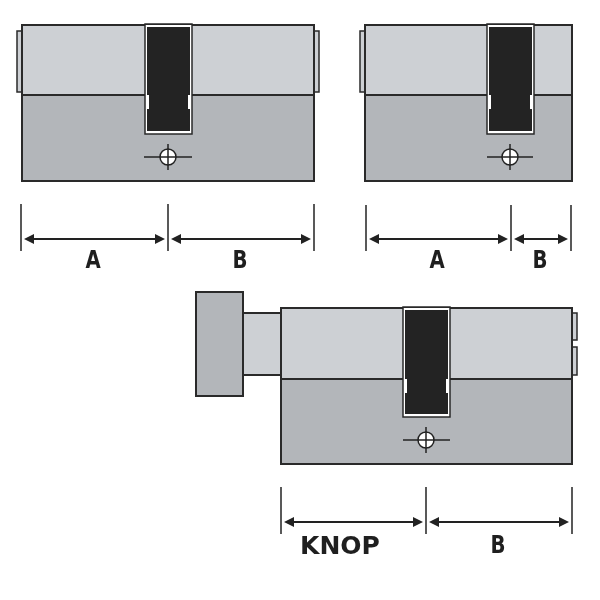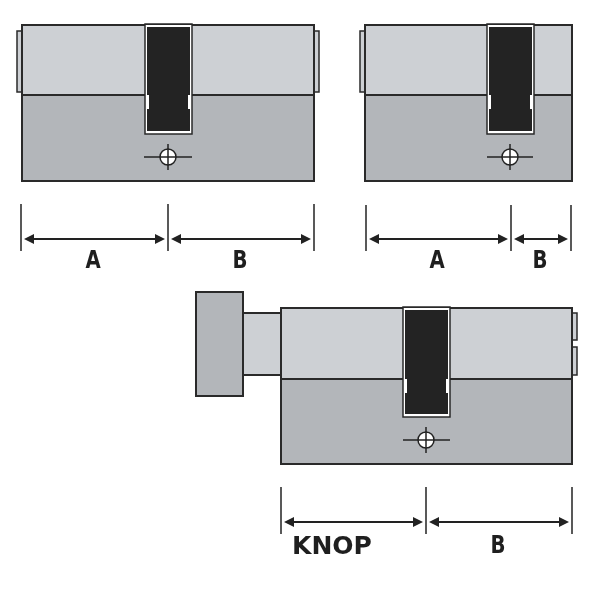--- a/index.html
+++ b/index.html
@@ -119,14 +119,14 @@
     <line x1="572" y1="487" x2="572" y2="534" stroke="#222" stroke-width="1.5"></line>
     <line x1="286" y1="522" x2="421" y2="522" stroke="#222" stroke-width="2" marker-start="url(#arrowhead)" marker-end="url(#arrowhead)"></line>
     <line x1="431" y1="522" x2="567" y2="522" stroke="#222" stroke-width="2" marker-start="url(#arrowhead)" marker-end="url(#arrowhead)"></line>
   </g>
 </svg>
 
 <div class="lbl condensed" style="left:93px; top:248px;">A</div>
 <div class="lbl condensed" style="left:240px; top:248px;">B</div>
 <div class="lbl condensed" style="left:437px; top:248px;">A</div>
 <div class="lbl condensed" style="left:540px; top:248px;">B</div>
-<div class="lbl" style="left:332px; top:533px; font-size:25px;">KNOP</div>
+<div class="lbl" style="left:340px; top:533px; font-size:25px;">KNOP</div>
 <div class="lbl condensed" style="left:498px; top:533px;">B</div>
 
 </body></html>

